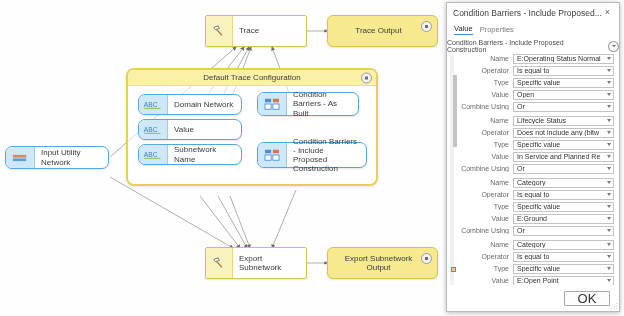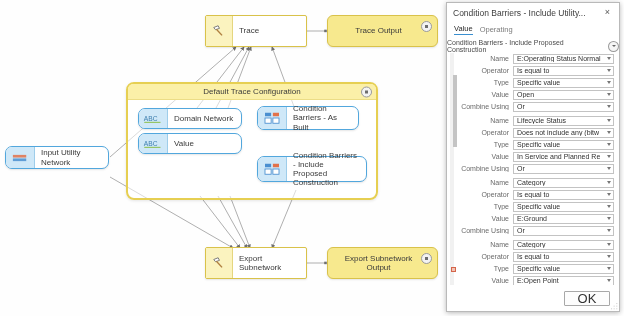--- a/index.html
+++ b/index.html
@@ -163,21 +163,21 @@
     <div class="node tool" style="left:205px;top:15px;width:102px;height:32px;">
       <div class="iconbox">
         <svg width="14" height="14" viewBox="0 0 16 16">
           <path d="M2 4 L7 2 L8.5 5 L4 6.5 Z" fill="#fff" stroke="#6b6b6b" stroke-width="1"></path>
           <line x1="5" y1="6" x2="11.5" y2="13" stroke="#b08040" stroke-width="1.6"></line>
         </svg>
       </div>
       <span class="label">Trace</span>
     </div>
 
-    <div id="group" style="left:126px;top:82px;width:252px;height:118px;">
+    <div id="group" style="left:126px;top:68px;width:252px;height:118px;">
       <div id="group-header">
         <span>Default Trace Configuration</span>
         <span class="circ-btn">
             <i></i>
           </span>
       </div>
 
       <div class="node data" style="left:10px;top:24px;width:104px;height:21px;">
         <div class="iconbox">
           <svg width="20" height="12" viewBox="0 0 24 14">
@@ -191,20 +191,29 @@
       <div class="node data" style="left:10px;top:49px;width:104px;height:21px;">
         <div class="iconbox">
           <svg width="20" height="12" viewBox="0 0 24 14">
             <text x="1" y="9" font-family="Liberation Sans, sans-serif" font-size="8" fill="#3d7fae">ABC</text>
             <line x1="1.5" y1="11" x2="21" y2="11" stroke="#8bbf4a" stroke-width="1.2"></line>
           </svg>
         </div>
         <span class="label">Value</span>
       </div>
 
+      <div class="node data" style="left:10px;top:74px;width:104px;height:21px;">
+        <div class="iconbox">
+          <svg width="20" height="12" viewBox="0 0 24 14">
+            <text x="1" y="9" font-family="Liberation Sans, sans-serif" font-size="8" fill="#3d7fae">ABC</text>
+            <line x1="1.5" y1="11" x2="21" y2="11" stroke="#8bbf4a" stroke-width="1.2"></line>
+          </svg>
+        </div>
+        <span class="label">Subnetwork Name</span>
+      </div>
 
       <div class="node data" style="left:129px;top:22px;width:102px;height:24px;">
         <div class="iconbox">
           <svg width="16" height="14" viewBox="0 0 18 16">
             <rect x="1" y="2" width="7" height="4" fill="#4b8fd0"></rect>
             <rect x="10" y="2" width="7" height="4" fill="#e2714a"></rect>
             <rect x="1" y="8" width="7" height="6" fill="#fff" stroke="#4b8fd0" stroke-width="1"></rect>
             <rect x="10" y="8" width="7" height="6" fill="#fff" stroke="#4b8fd0" stroke-width="1"></rect>
           </svg>
         </div>
@@ -248,27 +257,27 @@
       <span class="label">Export Subnetwork Output</span>
       <span class="circ-btn out-btn">
           <i></i>
         </span>
     </div>
   </div>
 
   <div id="dialog">
 
     <div id="dlg-title">
-      <span class="t">Condition Barriers - Include Utility...</span>
+      <span class="t">Condition Barriers - Include Proposed...</span>
       <span id="dlg-close">×</span>
     </div>
 
     <div id="tabs">
       <span class="tab active">Value</span>
-      <span class="tab">Operating</span>
+      <span class="tab">Properties</span>
     </div>
 
     <div id="dlg-sub">
       <span>Condition Barriers - Include Proposed Construction</span>
       <span class="chev"></span>
     </div>
 
     <div id="dlg-body">
       <div id="vscroll">
         <div id="vthumb"></div>

